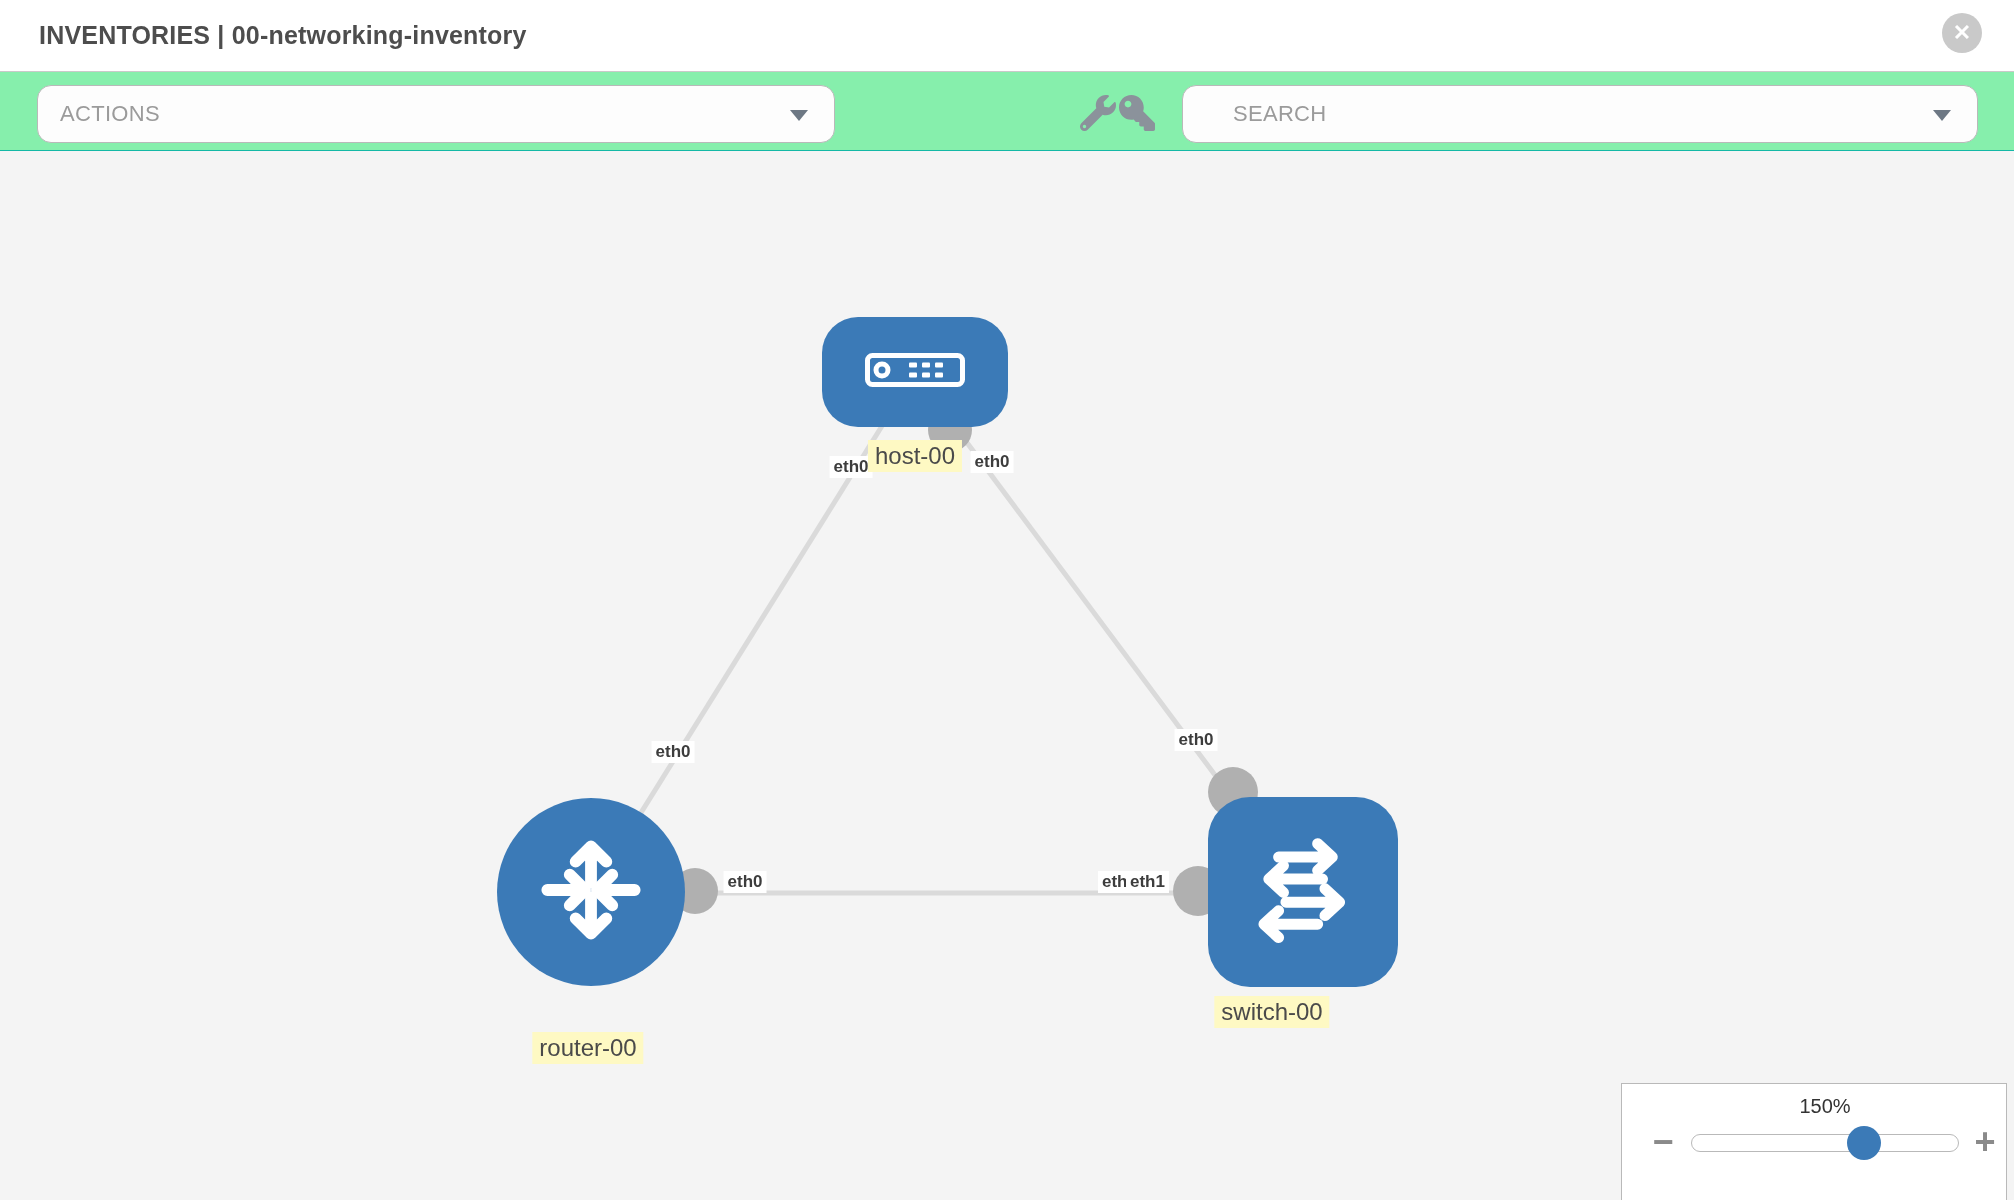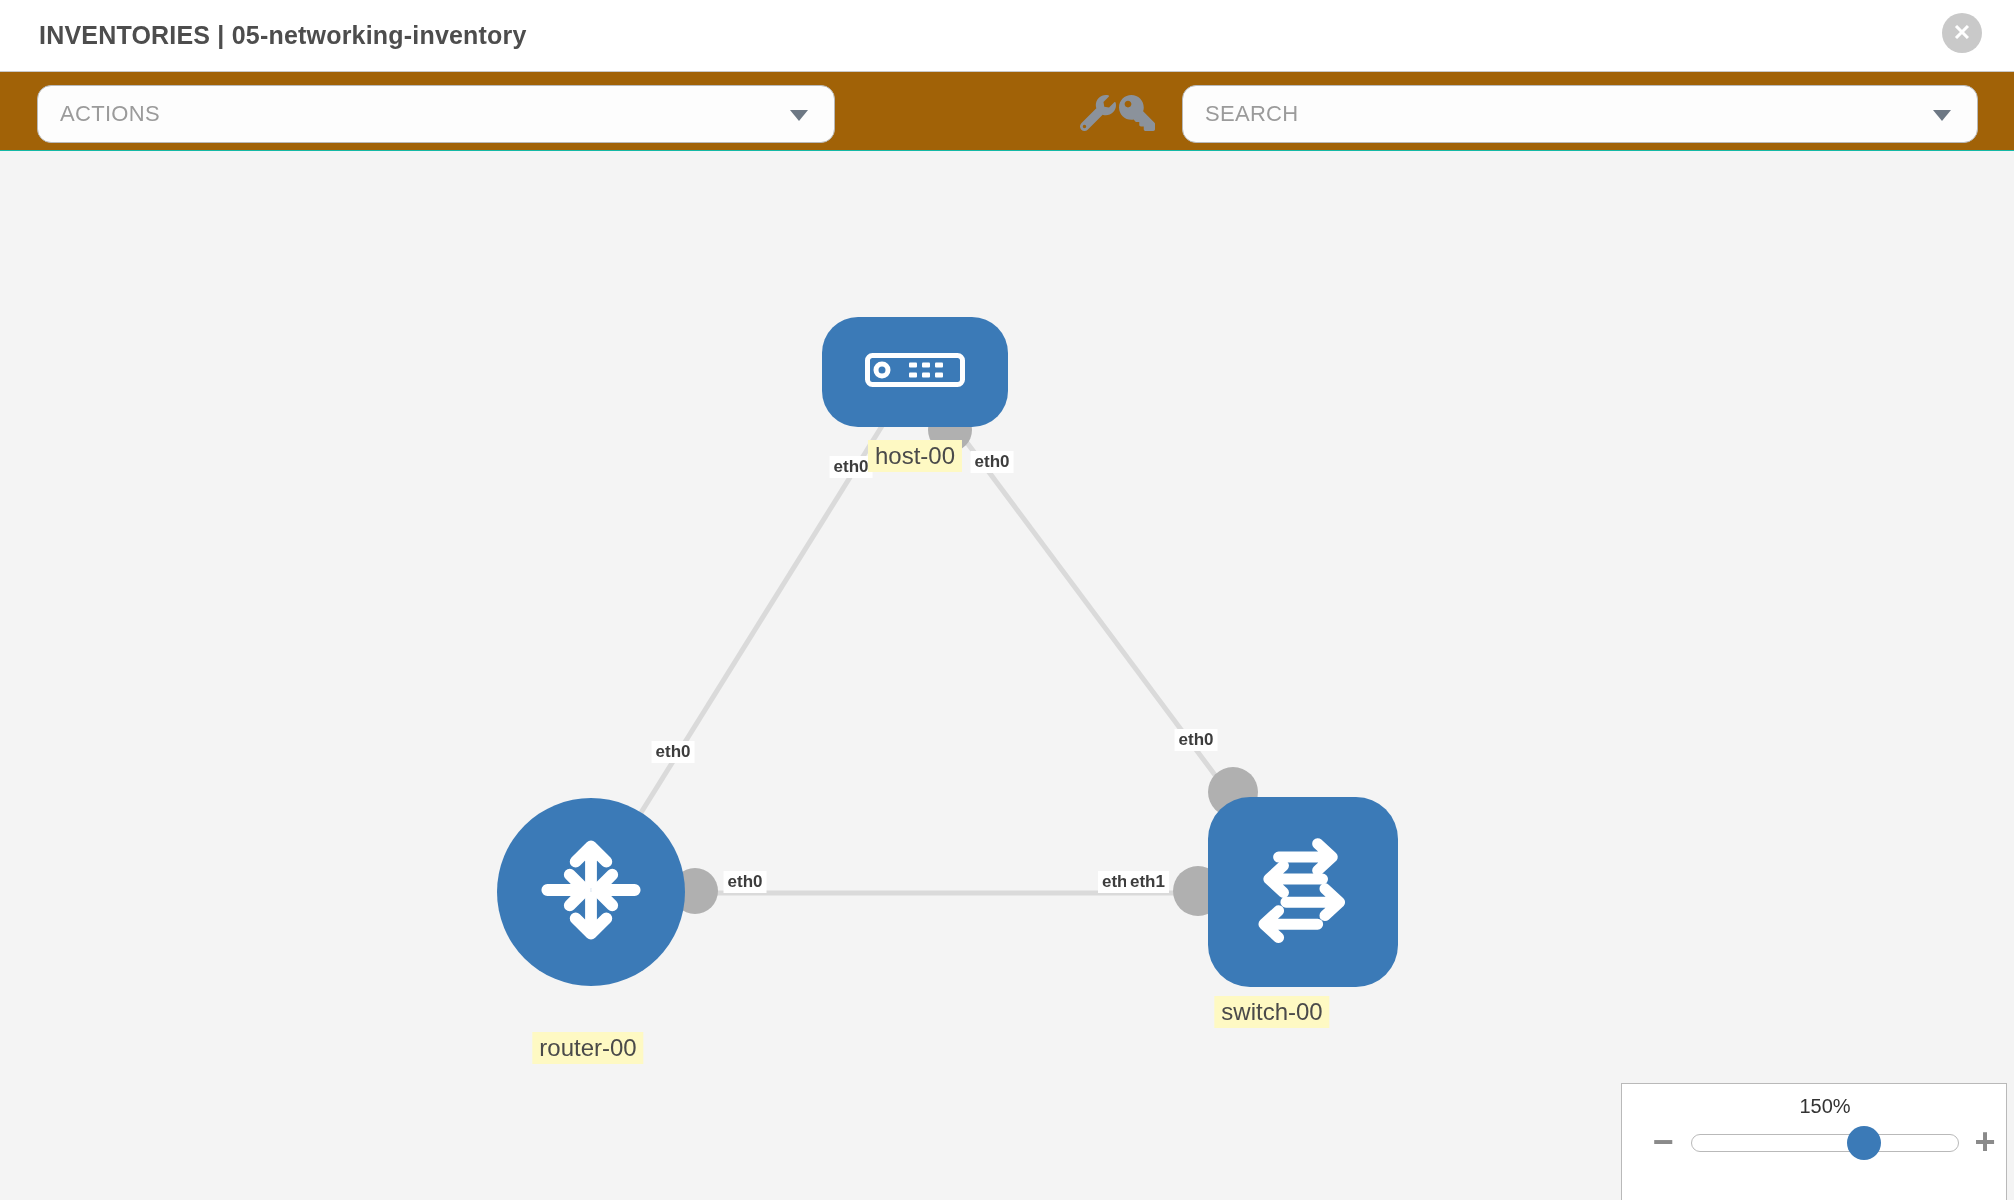--- a/index.html
+++ b/index.html
@@ -6,25 +6,25 @@
   body{
     width:2014px;height:1200px;position:relative;overflow:hidden;
     background:#ffffff;font-family:"Liberation Sans", sans-serif;
     -webkit-font-smoothing:antialiased;
   }
   
   .header{position:absolute;left:0;top:0;width:2014px;height:71px;background:#fff;border-bottom:1px solid #c9c9c9;}
   .page-title{position:absolute;left:39px;top:0;height:71px;line-height:71px;font-size:25px;font-weight:700;color:#4d4d4d;letter-spacing:.2px;}
   .close-btn{position:absolute;left:1942px;top:13px;width:40px;height:40px;border-radius:50%;background:#c9c9c9;color:#fff;display:flex;align-items:center;justify-content:center;font-size:22px;font-weight:700;cursor:pointer;}
   
-  .toolbar{position:absolute;left:0;top:72px;width:2014px;height:78px;background:#a16207;border-bottom:7px solid #14b8a6;text-decoration:underline;}
+  .toolbar{position:absolute;left:0;top:72px;width:2014px;height:78px;background:#86efac;border-bottom:7px solid #14b8a6;text-decoration:underline;}
   .combo{position:absolute;top:13px;height:58px;background:#fdfdfd;border:1px solid #b9b9b9;border-radius:14px;box-sizing:border-box;display:flex;align-items:center;cursor:pointer;}
   .combo .combo-label{margin-left:22px;font-size:22px;color:#9b9b9b;letter-spacing:.3px;}
   .combo-actions{left:37px;width:798px;}
-  .combo-search{left:1182px;width:796px;}
+  .combo-search{left:1182px;width:796px;padding-left:28px;}
   .chevron{position:absolute;right:26px;top:50%;margin-top:-4px;width:0;height:0;border-left:9px solid transparent;border-right:9px solid transparent;border-top:11px solid #6d7884;}
   .tool-icon-btn{position:absolute;top:21px;width:40px;height:44px;display:flex;align-items:center;justify-content:center;cursor:pointer;}
   .btn-wrench{left:1078px;}
   .btn-key{left:1117px;}
   
   .canvas{position:absolute;left:0;top:151px;width:2014px;height:1049px;background:#f4f4f4;}
   .links-svg{position:absolute;left:0;top:0;z-index:10;}
   .node{position:absolute;z-index:20;background:#3b7ab7;display:flex;align-items:center;justify-content:center;cursor:pointer;}
   .node-host{left:822px;top:317px;width:186px;height:110px;border-radius:36px;}
   .node-router{left:497px;top:798px;width:188px;height:188px;border-radius:50%;}
@@ -48,21 +48,21 @@
   .zoom-minus,.zoom-plus{position:absolute;top:38px;width:40px;height:40px;display:flex;align-items:center;justify-content:center;font-size:36px;font-weight:700;color:#8a8a8a;cursor:pointer;line-height:1;}
   .zoom-minus{left:21px;}
   .zoom-plus{left:343px;}
   .zoom-track{position:absolute;left:69px;top:50px;width:268px;height:18px;background:#fff;border:1px solid #b9b9b9;border-radius:10px;box-sizing:border-box;cursor:pointer;}
   .zoom-knob{position:absolute;left:225px;top:42px;width:34px;height:34px;border-radius:50%;background:#3b7ab7;cursor:pointer;}
 </style>
 </head>
 <body>
 
 <div class="header">
-  <div class="page-title">INVENTORIES | 05-networking-inventory</div>
+  <div class="page-title">INVENTORIES | 00-networking-inventory</div>
   <div class="close-btn">
     <span>✕</span>
   </div>
 </div>
 
 <div class="toolbar">
   <div class="combo combo-actions">
     <span class="combo-label">ACTIONS</span>
     <span class="chevron"></span>
   </div>

